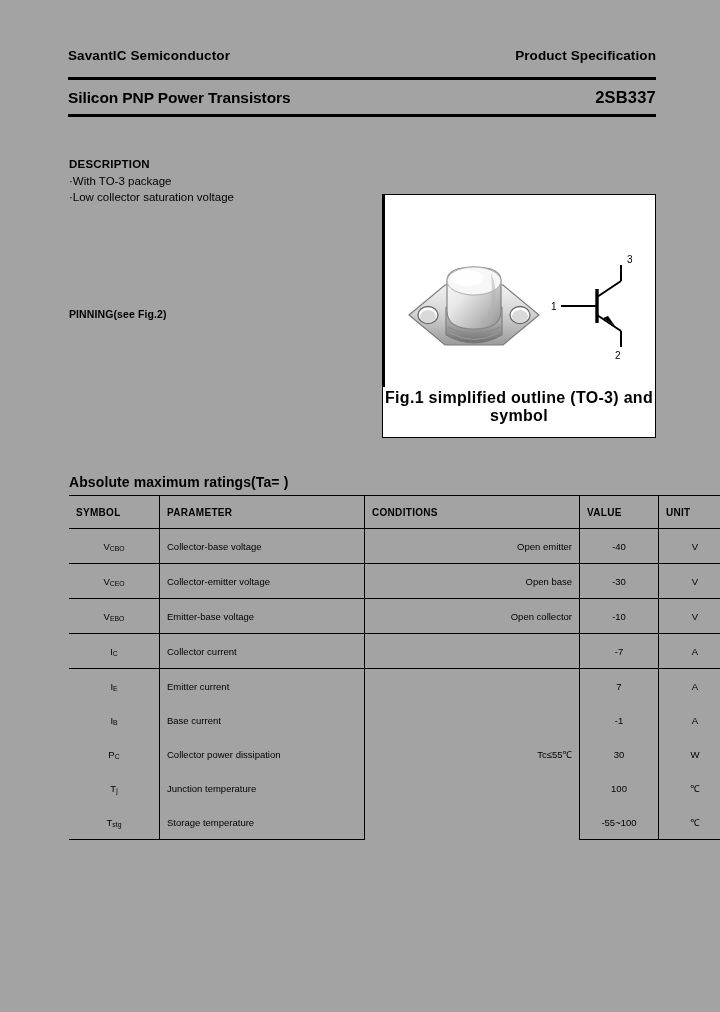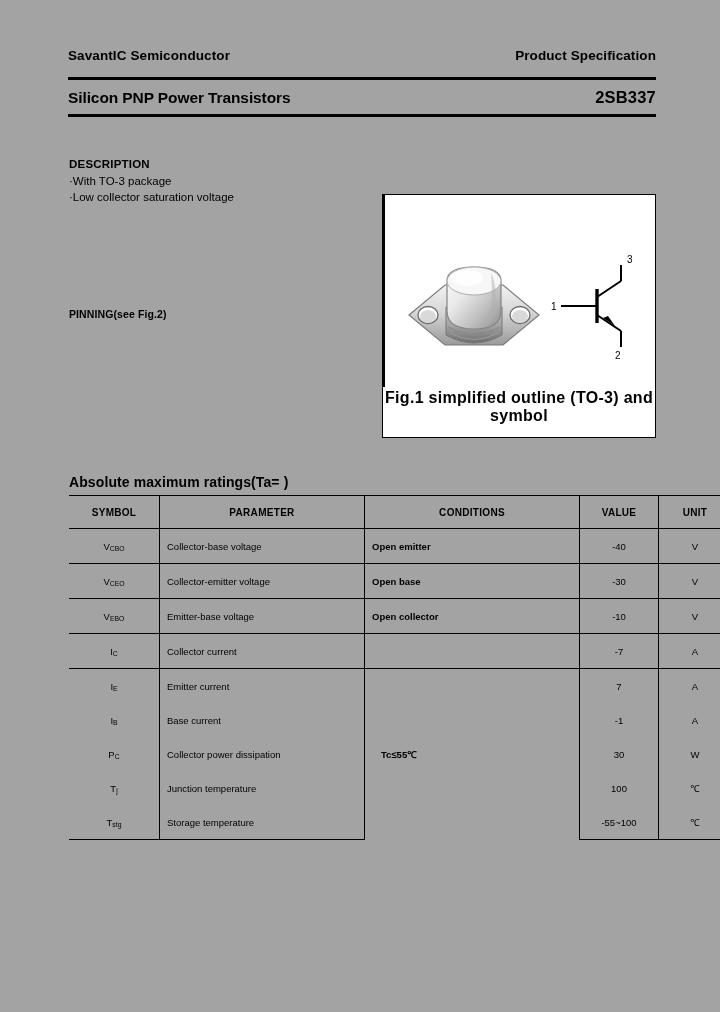--- a/index.html
+++ b/index.html
@@ -206,28 +206,28 @@
   }
   table.rat th, table.rat td {
     font-size: 9.5px;
     border: 0;
     padding: 0 7px;
     height: 34px;
     vertical-align: middle;
   }
   table.rat th {
     font-weight: bold;
-    text-align: center;
+    text-align: left;
     font-size: 10px;
     letter-spacing: 0.3px;
     height: 32px;
   }
   .col-sym   { width: 76px;  text-align: center; }
   .col-param { width: 190px; text-align: left; }
-  .col-cond  { width: 200px; text-align: left; font-weight: bold; }
+  .col-cond  { width: 200px; text-align: right; }
   .col-val   { width: 64px;  text-align: center; }
   .col-unit  { width: 58px;  text-align: center; }
 
   table.rat tr.hdr th { border-top: 1.6px solid #000; border-bottom: 1.6px solid #000; }
   table.rat tr.sep td { border-bottom: 1.6px solid #000; }
   table.rat tr.last td { border-bottom: 1.6px solid #000; }
   table.rat .vline-r { border-right: 1.6px solid #000; }
 
   sub {
     font-size: 0.72em;

